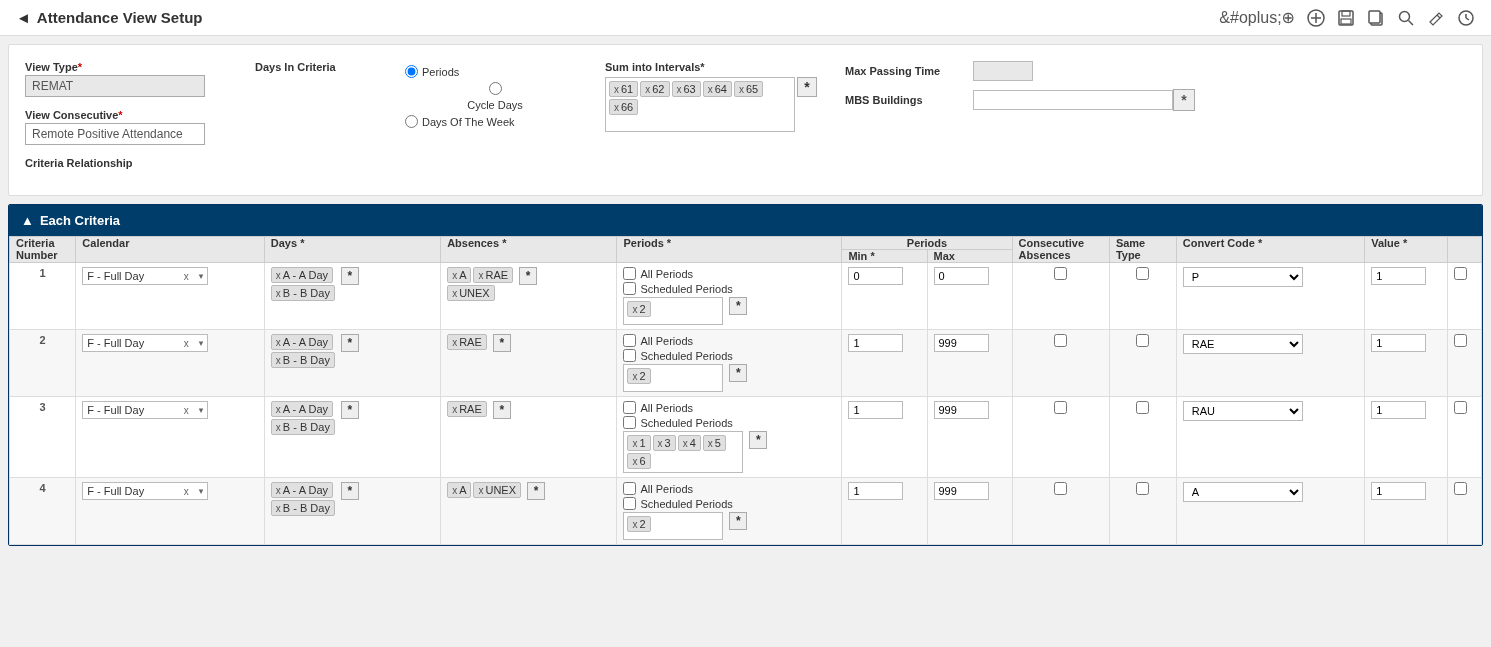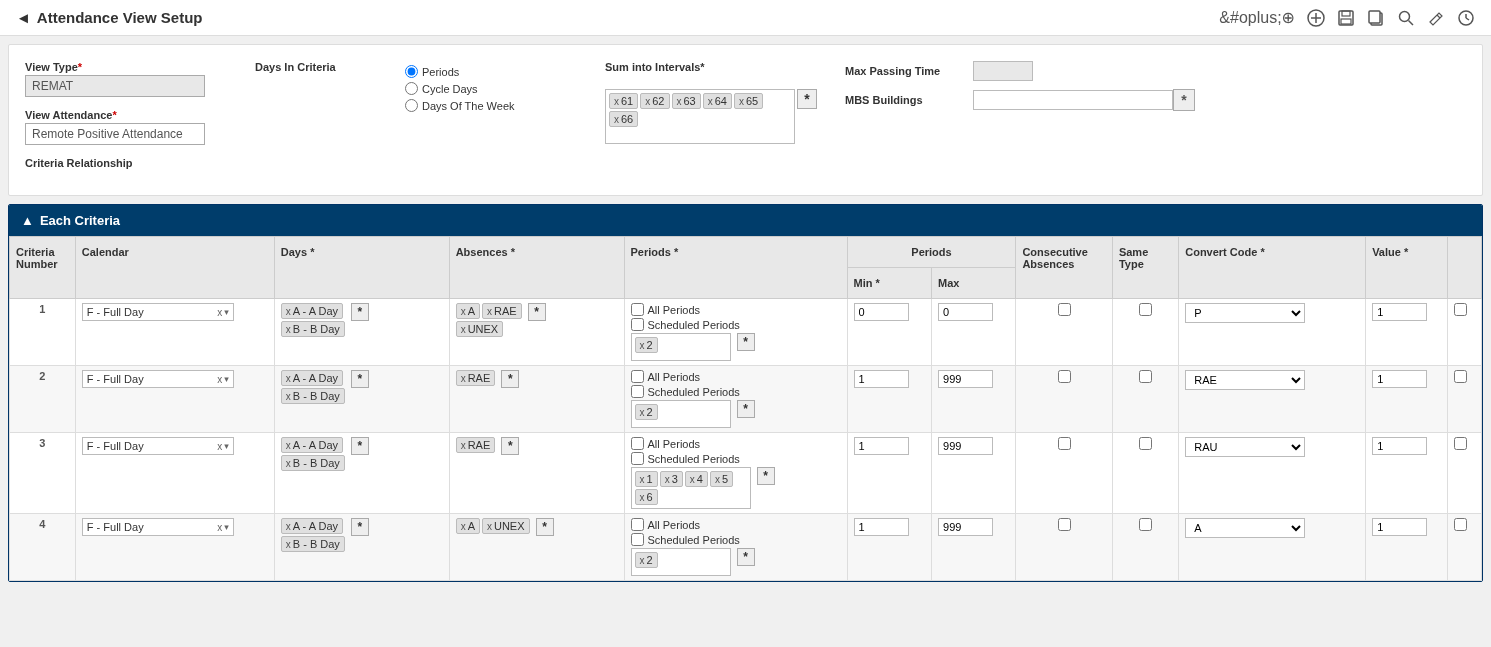--- a/index.html
+++ b/index.html
@@ -21,57 +21,57 @@
     .field-label .required { color: #c00; }
     
     .text-input { border: 1px solid #aaa; padding: 3px 6px; font-size: 12px; background: #e8e8e8; color: #555; width: 180px; }
     .text-input.editable { background: #fff; }
     .days-label { font-weight: bold; font-size: 11px; margin-bottom: 4px; }
     .radio-row { display: flex; align-items: center; gap: 4px; font-size: 11px; }
     .radio-row input[type=radio] { margin: 0; }
     
     
     .criteria-rel { display: flex; flex-direction: column; gap: 4px; }
-    .sum-label { font-weight: bold; font-size: 11px; margin-bottom: 16px; }
+    .sum-label { font-weight: bold; font-size: 11px; margin-bottom: 4px; }
     .tag { display: inline-flex; align-items: center; background: #e0e0e0; border: 1px solid #bbb; padding: 1px 4px; font-size: 11px; border-radius: 2px; }
     .tag .x { color: #555; margin-right: 2px; font-size: 10px; cursor: pointer; }
     .right-row { display: flex; align-items: center; gap: 8px; }
     .right-label { font-weight: bold; font-size: 11px; min-width: 120px; }
     .right-input { border: 1px solid #bbb; padding: 3px 6px; font-size: 11px; background: #e8e8e8; width: 60px; }
     .mbs-input-wrap { display: flex; align-items: center; }
     .mbs-input { border: 1px solid #bbb; padding: 3px 6px; font-size: 11px; background: #fff; width: 200px; }
     .mbs-btn { background: #eee; border: 1px solid #aaa; width: 22px; height: 22px; cursor: pointer; display: flex; align-items: center; justify-content: center; font-size: 14px; font-weight: bold; color: #555; }
     
     
     .criteria-section { margin: 8px; border: 1px solid #003366; border-radius: 2px; overflow: hidden; }
     .criteria-header { background: #003d6b; color: #fff; padding: 8px 12px; font-size: 13px; font-weight: bold; display: flex; align-items: center; gap: 6px; }
     
     
     .criteria-table { width: 100%; border-collapse: collapse; background: #fff; }
-    .criteria-table th { background: #e8e8e8; border: 1px solid #ccc; padding: 9px 6px; font-size: 11px; font-weight: bold; text-align: left; vertical-align: top; }
+    .criteria-table th { background: #e8e8e8; border: 1px solid #ccc; padding: 0 6px; font-size: 11px; font-weight: bold; text-align: left; vertical-align: top; }
     .criteria-table td { border: 1px solid #ddd; padding: 4px 6px; font-size: 11px; vertical-align: top; }
     .criteria-table tr:nth-child(even) td { background: #f7f7f7; }
     .criteria-table tr:nth-child(odd) td { background: #fff; }
     
     .th-number { width: 50px; }
     .th-calendar { width: 155px; }
     .th-days { width: 145px; }
     .th-absences { width: 145px; }
     .th-periods { width: 185px; margin-top: 16px; }
     .th-min { width: 70px; }
     .th-max { width: 70px; }
     .th-consec { width: 80px; }
     .th-same { width: 55px; }
     .th-convert { width: 155px; }
     .th-value { width: 55px; }
     .th-del { width: 28px; }
     
     .cell-number { text-align: center; font-weight: bold; color: #555; }
     
-    .select-with-x { display: flex; align-items: center; border: 1px solid #bbb; background: #fff; padding: 2px 4px; font-size: 11px; width: 152px; }
+    .select-with-x { display: flex; align-items: center; border: 1px solid #bbb; background: #fff; padding: 2px 4px; font-size: 11px; width: 126px; gap: 8px; }
     .select-with-x .sel-text { flex: 1; }
     .select-with-x .x-btn { color: #666; cursor: pointer; font-size: 10px; padding: 0 2px; }
     .select-with-x .arr-btn { color: #666; cursor: pointer; font-size: 9px; }
     .tag-row { display: flex; flex-wrap: wrap; gap: 2px; }
     
     .cell-tag-wrap { display: flex; gap: 6px; align-items: flex-start; }
     .cell-tags { display: flex; flex-direction: column; gap: 2px; }
     .cell-add-btn { background: #eee; border: 1px solid #aaa; width: 18px; min-width: 18px; height: 18px; cursor: pointer; display: flex; align-items: center; justify-content: center; font-size: 12px; font-weight: bold; color: #333; align-self: flex-start; }
     
     .checkbox-cell { text-align: center; }
@@ -140,39 +140,39 @@
 
       <div class="left-fields">
         <div class="field-row">
           <div class="field-label">
             <span>View Type</span><span class="required">*</span>
           </div>
           <input type="text" class="text-input" value="REMAT" readonly="" style="">
         </div>
         <div class="field-row">
           <div class="field-label">
-            <span>View Attendance</span><span class="required">*</span>
+            <span>View Consecutive</span><span class="required">*</span>
           </div>
           <input type="text" class="text-input editable" value="Remote Positive Attendance" style="">
         </div>
         <div class="field-row">
           <div class="field-label">Criteria Relationship</div>
         </div>
       </div>
 
       <div class="mid-days">
         <div class="days-label">Days In Criteria</div>
       </div>
 
       <div class="mid-radio" style="padding-top:4px;">
         <label class="radio-row" style="margin-bottom:4px;">
           <input type="radio" name="days_type" checked="" style="">
           <span>Periods</span>
         </label>
-        <label class="radio-row" style="margin-bottom:4px;">
+        <label class="radio-row" style="margin-bottom:4px;flex-direction:column;">
           <input type="radio" name="days_type" style="">
           <span>Cycle Days</span>
         </label>
         <label class="radio-row">
           <input type="radio" name="days_type" style="">
           <span>Days Of The Week</span>
         </label>
       </div>
 
       <div class="mid-sum">

